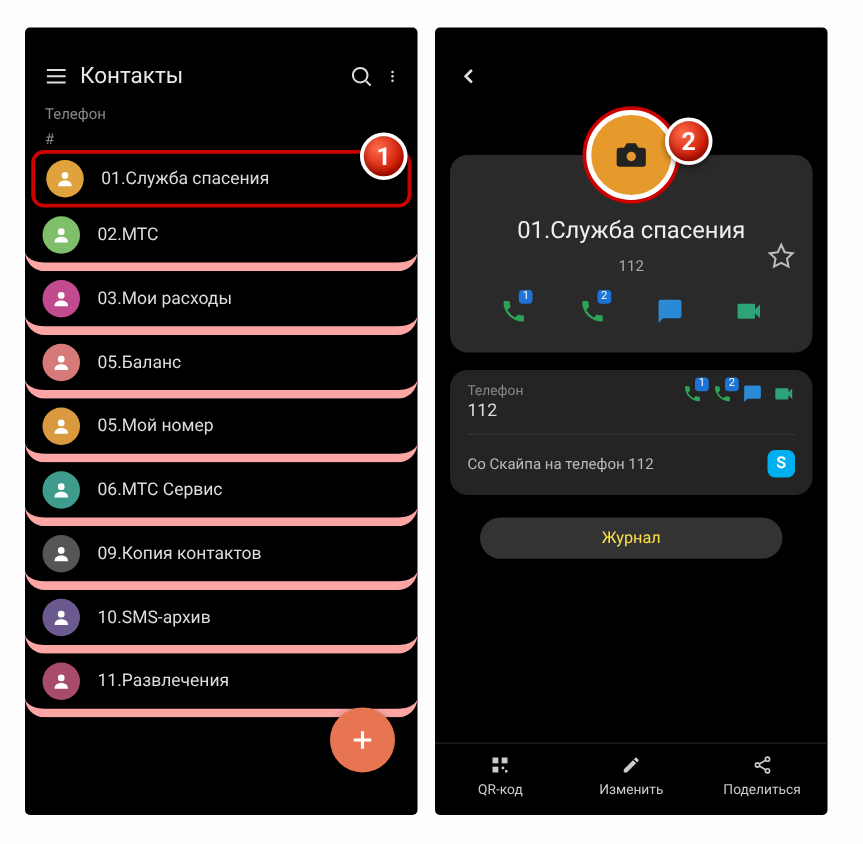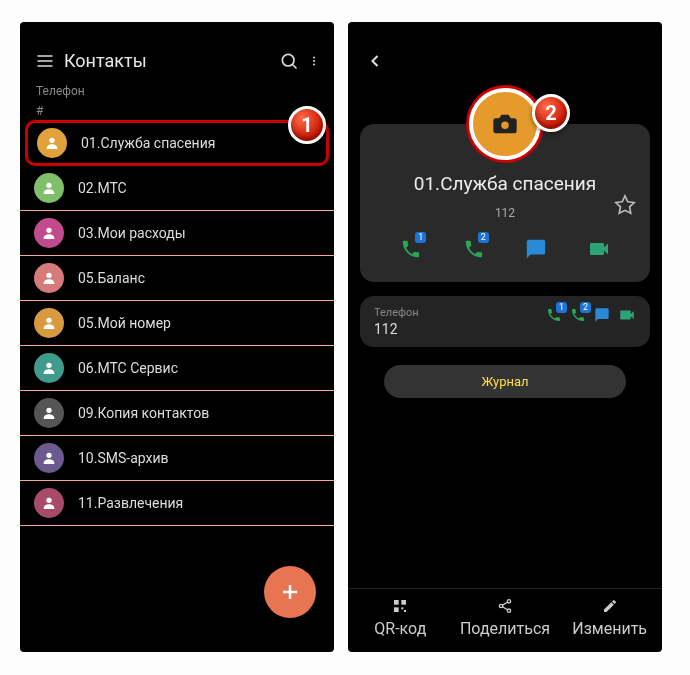--- a/index.html
+++ b/index.html
@@ -35,21 +35,22 @@
   .hdr .title { flex: 1; font-size: 18px; font-weight: 400; color: #e8e8e8; }
   .icon-btn { width: 22px; height: 22px; display: flex; align-items: center; justify-content: center; color: #ddd; cursor: pointer; }
   .sub-label { font-size: 12px; color: #888; padding: 6px 16px 4px; }
   .sect { font-size: 12px; color: #888; padding: 2px 16px; }
   .list { flex: 1; overflow: hidden; }
   .row {
     display: flex;
     align-items: center;
     padding: 7px 14px;
     gap: 14px;
-    border-bottom: 1px solid #fca5a5;
+    border-bottom: 7px solid #fca5a5;
+    border-radius: 16px;
   }
   .row.selected {
     border: 3px solid #cc0000;
     border-radius: 10px;
     margin: 0 5px;
     padding: 5px 9px;
   }
   .avatar {
     width: 30px; height: 30px; border-radius: 50%;
     display: flex; align-items: center; justify-content: center;
@@ -124,21 +125,21 @@
     font-size: 13px;
     color: #fde047;
     cursor: pointer;
   }
   .bottom-bar {
     margin-top: auto;
     display: flex;
     border-top: 1px solid #222;
     padding: 8px 0 14px;
   }
-  .bottom-item { flex: 1; text-align: center; color: #ccc; font-size: 16px; cursor:pointer;}
+  .bottom-item { flex: 1; text-align: center; color: #ccc; font-size: 11px; cursor:pointer;}
   .bottom-item .ic { height: 18px; display:flex; align-items:center; justify-content:center; margin-bottom:4px;}
   
   .marker {
     position: absolute;
     width: 38px; height: 38px; border-radius: 50%;
     background: radial-gradient(circle at 35% 30%, #ff6b4a, #c81400 70%);
     border: 3px solid #fff;
     box-shadow: 0 2px 5px rgba(0,0,0,.45), inset 0 -3px 5px rgba(0,0,0,.3);
     color: #fff; font-weight: 700; font-size: 20px;
     display: flex; align-items: center; justify-content: center;
@@ -342,54 +343,58 @@
               <path d="M20 2H4a2 2 0 0 0-2 2v18l4-4h14a2 2 0 0 0 2-2V4a2 2 0 0 0-2-2z"></path>
             </svg>
         </span>
         <span>
           <svg viewBox="0 0 24 24" width="18" height="18" fill="#2da378">
               <path d="M17 10.5V7a1 1 0 0 0-1-1H4a1 1 0 0 0-1 1v10a1 1 0 0 0 1 1h12a1 1 0 0 0 1-1v-3.5l4 4v-11z"></path>
             </svg>
         </span>
       </div>
     </div>
+    <div class="line2">
+      <div class="t">Со Скайпа на телефон 112</div>
+      <div class="app-ico skype">S</div>
+    </div>
   </div>
 
   <div class="journal-btn">Журнал</div>
 
   <div class="bottom-bar">
     <div class="bottom-item">
       <div class="ic">
         <svg viewBox="0 0 24 24" width="16" height="16" fill="#ccc">
             <rect x="3" y="3" width="7" height="7"></rect>
             <rect x="14" y="3" width="7" height="7"></rect>
             <rect x="3" y="14" width="7" height="7"></rect>
             <rect x="14" y="14" width="3" height="3"></rect>
             <rect x="18" y="18" width="3" height="3"></rect>
           </svg>
       </div>
       <span>QR-код</span>
     </div>
     <div class="bottom-item">
       <div class="ic">
+        <svg viewBox="0 0 24 24" width="16" height="16" fill="#ccc">
+            <path d="M3 17.25V21h3.75L17.81 9.94l-3.75-3.75zM20.71 7.04a1 1 0 0 0 0-1.41l-2.34-2.34a1 1 0 0 0-1.41 0l-1.83 1.83 3.75 3.75z"></path>
+          </svg>
+      </div>
+      <span>Изменить</span>
+    </div>
+    <div class="bottom-item">
+      <div class="ic">
         <svg viewBox="0 0 24 24" width="16" height="16" fill="none" stroke="#ccc" stroke-width="2">
             <circle cx="18" cy="5" r="2.5"></circle>
             <circle cx="6" cy="12" r="2.5"></circle>
             <circle cx="18" cy="19" r="2.5"></circle>
             <line x1="8" y1="11" x2="16" y2="6"></line>
             <line x1="8" y1="13" x2="16" y2="18"></line>
           </svg>
       </div>
       <span>Поделиться</span>
     </div>
-    <div class="bottom-item">
-      <div class="ic">
-        <svg viewBox="0 0 24 24" width="16" height="16" fill="#ccc">
-            <path d="M3 17.25V21h3.75L17.81 9.94l-3.75-3.75zM20.71 7.04a1 1 0 0 0 0-1.41l-2.34-2.34a1 1 0 0 0-1.41 0l-1.83 1.83 3.75 3.75z"></path>
-          </svg>
-      </div>
-      <span>Изменить</span>
-    </div>
   </div>
 </div>
 
 <div class="marker m1">1</div>
 <div class="marker m2">2</div>
 
 </body></html>

